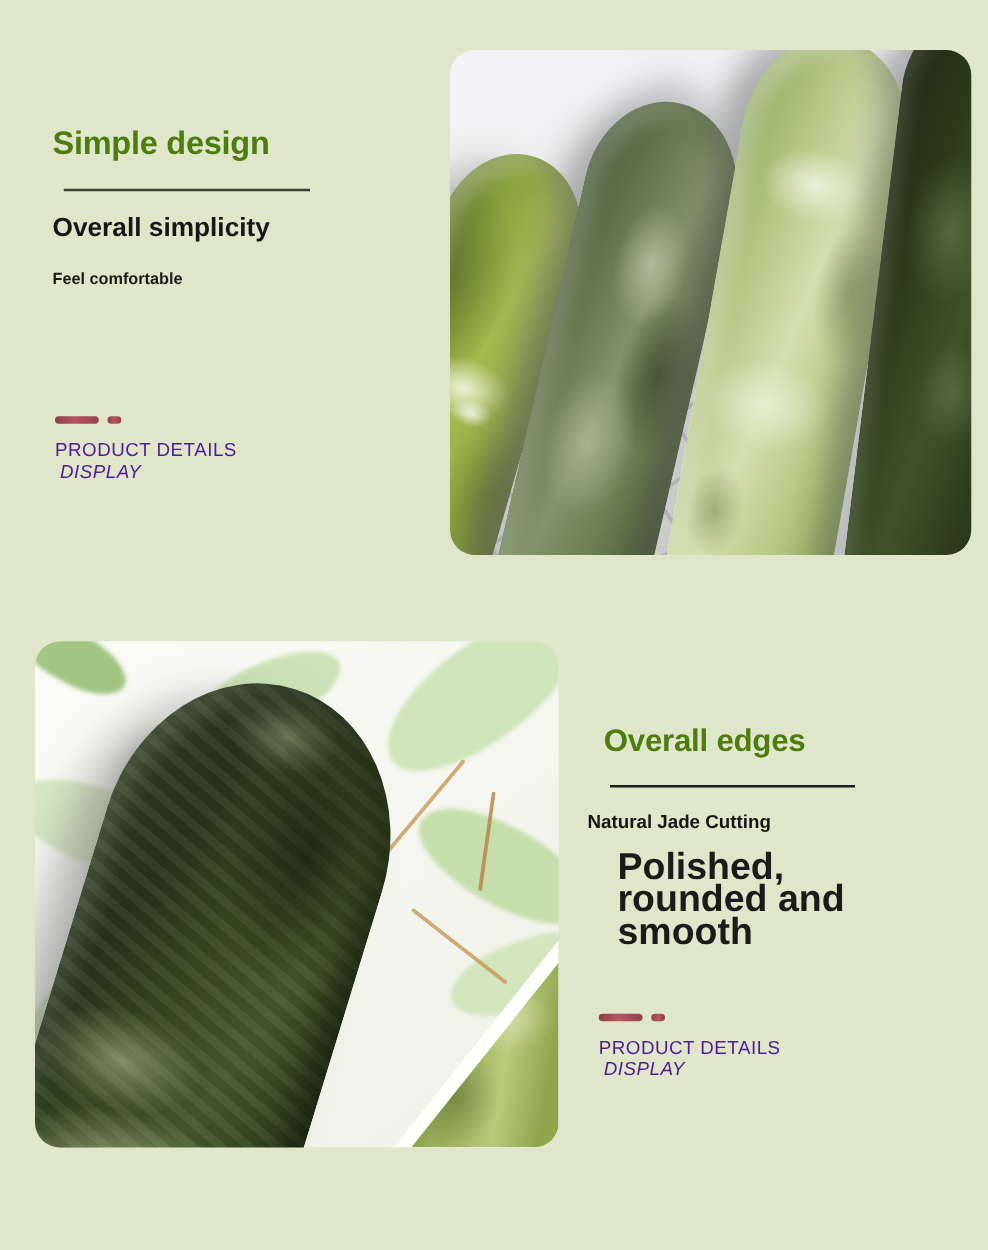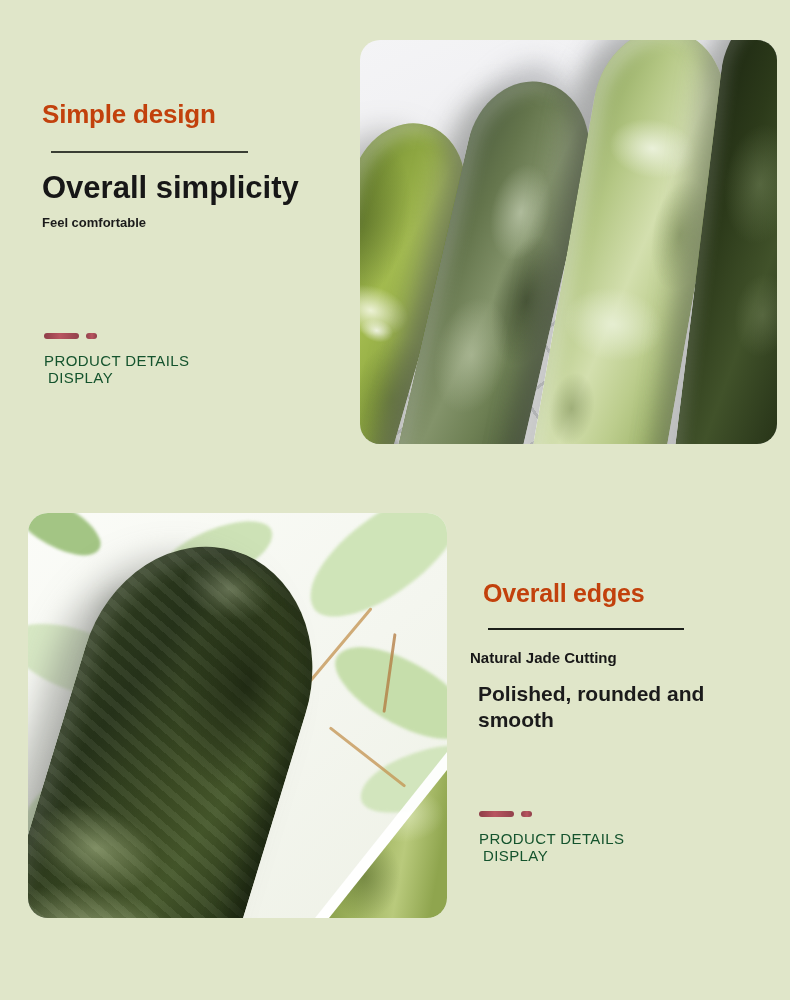--- a/index.html
+++ b/index.html
@@ -5,45 +5,45 @@
   html,body{margin:0;padding:0;}
   body{
     width:790px;height:1000px;position:relative;overflow:hidden;
     background:#e0e6c9;
     font-family:"Liberation Sans",sans-serif;
     color:#151515;
   }
   .abs{position:absolute;}
 
   
-  .title{font-weight:bold;color:#c2410c;letter-spacing:-0.2px;line-height:1.1;}
+  .title{font-weight:bold;color:#4d7c0f;letter-spacing:-0.2px;line-height:1.1;}
   #top-title{left:42px;top:100px;font-size:26px;}
   #bottom-title{left:483px;top:580px;font-size:25px;}
   .divider{height:2px;background:#3a3e34;}
   #divider1{left:51px;top:151px;width:197px;}
   #divider2{left:488px;top:628px;width:196px;background:#1c1f1a;}
   .subtitle{font-weight:bold;color:#171717;line-height:1.1;}
-  #top-subtitle{left:42px;top:171px;font-size:31px;}
+  #top-subtitle{left:42px;top:171px;font-size:21px;}
   #bottom-subtitle{left:470px;top:650px;font-size:15px;}
   .tagline{font-weight:bold;color:#1b1b1b;}
   #top-tagline{left:42px;top:215px;font-size:13px;}
-  #bottom-tagline{left:478px;top:681px;font-size:21px;line-height:26px;width:230px;}
+  #bottom-tagline{left:494px;top:681px;font-size:30px;line-height:26px;width:230px;}
 
   
   .badge{width:170px;}
   #badge1{left:44px;top:333px;}
   #badge2{left:479px;top:811px;}
   .dashes{display:flex;align-items:center;height:6px;}
   .dash-long{width:35px;height:6px;border-radius:3px;
     background:linear-gradient(90deg,#8e3e48,#b85560 45%,#93424c);}
   .dash-short{width:11px;height:6px;border-radius:3px;margin-left:7px;
     background:linear-gradient(90deg,#93424c,#b85560 55%,#8e3e48);}
   .badge-text{margin-top:13px;font-size:15px;line-height:17px;
-    color:#14532d;letter-spacing:.4px;font-weight:400;}
-  .badge-line2{display:block;padding-left:4px;}
+    color:#4c1d95;letter-spacing:.4px;font-weight:400;}
+  .badge-line2{display:block;padding-left:4px;font-style:italic;}
 
   
   .photo{position:absolute;overflow:hidden;border-radius:20px;}
   #photo1{left:360px;top:40px;width:417px;height:404px;
     background:linear-gradient(155deg,#f4f4f6 0%,#ededf0 45%,#e2e2e6 100%);}
   #photo2{left:28px;top:513px;width:419px;height:405px;
     background:linear-gradient(140deg,#fbfcf8 0%,#f4f6ef 55%,#eef1e6 100%);}
 
   .soft{filter:blur(12px);}
   .shadow{background:rgba(148,150,154,.48);border-radius:50%;}

